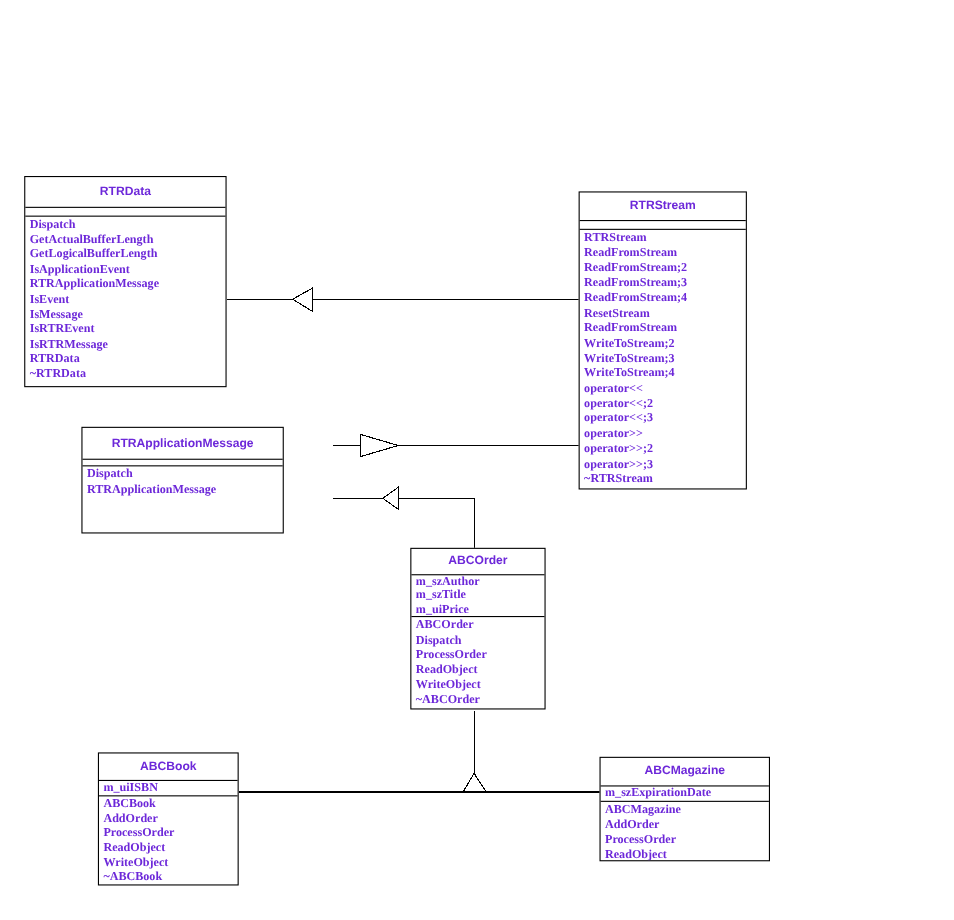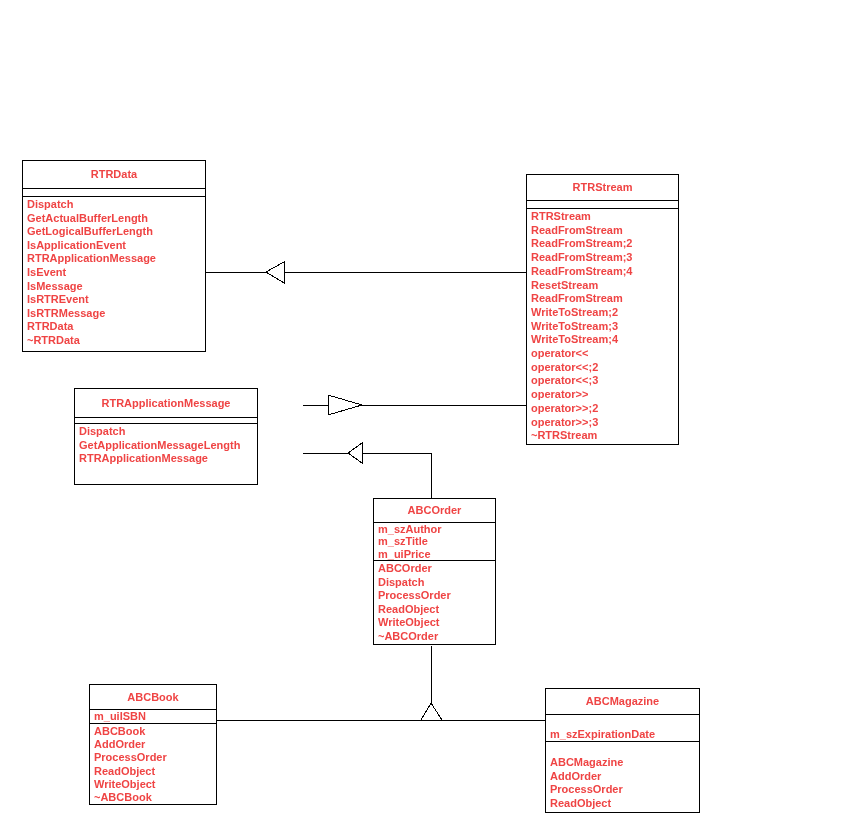--- a/index.html
+++ b/index.html
@@ -12,21 +12,21 @@
   }
   .wires{position:absolute;left:0;top:0;z-index:0;}
   .uml-class{
     position:absolute;
     z-index:1;
     background:#ffffff;
     border:1px solid #000000;
     box-sizing:border-box;
     display:flex;
     flex-direction:column;
-    color:#ef4444;
+    color:#6d28d9;
   }
   .cls-title{
     box-sizing:border-box;
     border-bottom:1px solid #000000;
     text-align:center;
     font-size:11px;
     font-weight:700;
     white-space:nowrap;
     overflow:hidden;
   }
@@ -41,20 +41,21 @@
     padding-top:1px;
     flex:1;
   }
   .row{
     font-size:11px;
     font-weight:700;
     line-height:var(--lh,13.6px);
     padding-left:4px;
     white-space:nowrap;
     overflow:hidden;
+    font-family:Liberation Serif, serif;
   }
   .cls-attrs .row{line-height:var(--alh,12.4px);}
 </style>
 </head>
 <body>
 
 <div class="canvas">
 
   <svg class="wires" width="867" height="836" viewBox="0 0 867 836" shape-rendering="crispEdges">
 
@@ -120,21 +121,20 @@
         <div class="row">operator&gt;&gt;;3</div>
         <div class="row">~RTRStream</div>
       </div>
   </div>
 
   <div class="uml-class" style="left:74px;top:388px;width:184px;height:97px;">
     <div class="cls-title" style="height:29px;line-height:28px;">RTRApplicationMessage</div>
     <div class="cls-attrs" style="height:6px;"></div>
     <div class="cls-methods">
         <div class="row">Dispatch</div>
-        <div class="row">GetApplicationMessageLength</div>
         <div class="row">RTRApplicationMessage</div>
       </div>
   </div>
 
   <div class="uml-class" style="left:373px;top:498px;width:123px;height:147px;">
     <div class="cls-title" style="height:24px;line-height:23px;">ABCOrder</div>
     <div class="cls-attrs" style="height:38px;">
         <div class="row">m_szAuthor</div>
         <div class="row">m_szTitle</div>
         <div class="row">m_uiPrice</div>
@@ -157,21 +157,21 @@
     <div class="cls-methods" style="--lh:13.2px;">
         <div class="row">ABCBook</div>
         <div class="row">AddOrder</div>
         <div class="row">ProcessOrder</div>
         <div class="row">ReadObject</div>
         <div class="row">WriteObject</div>
         <div class="row">~ABCBook</div>
       </div>
   </div>
 
-  <div class="uml-class" style="left:545px;top:688px;width:155px;height:125px;gap:13px;">
+  <div class="uml-class" style="left:545px;top:688px;width:155px;height:95px;">
     <div class="cls-title" style="height:26px;line-height:25px;">ABCMagazine</div>
     <div class="cls-attrs" style="height:14px;">
         <div class="row">m_szExpirationDate</div>
       </div>
     <div class="cls-methods">
         <div class="row">ABCMagazine</div>
         <div class="row">AddOrder</div>
         <div class="row">ProcessOrder</div>
         <div class="row">ReadObject</div>
         <div class="row">WriteObject</div>

